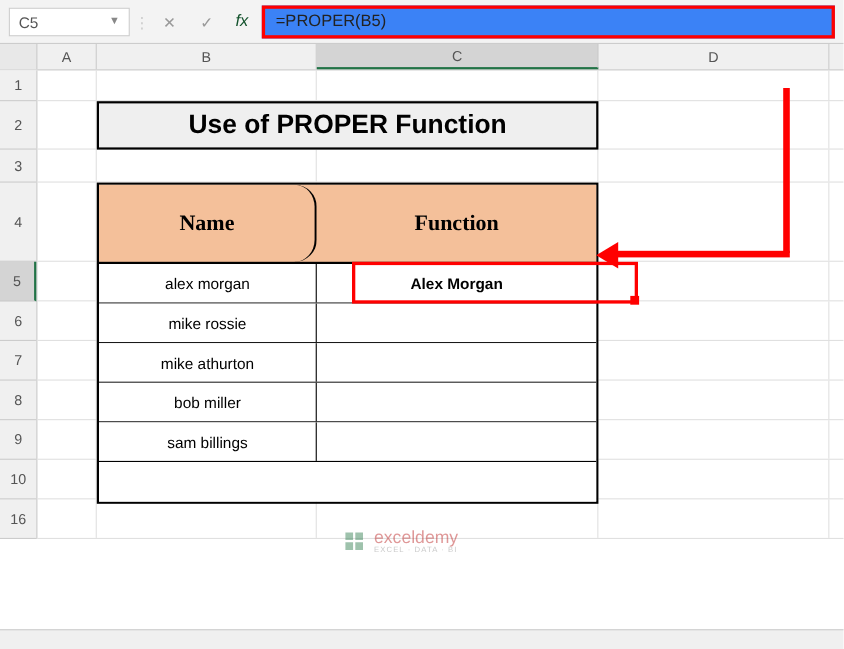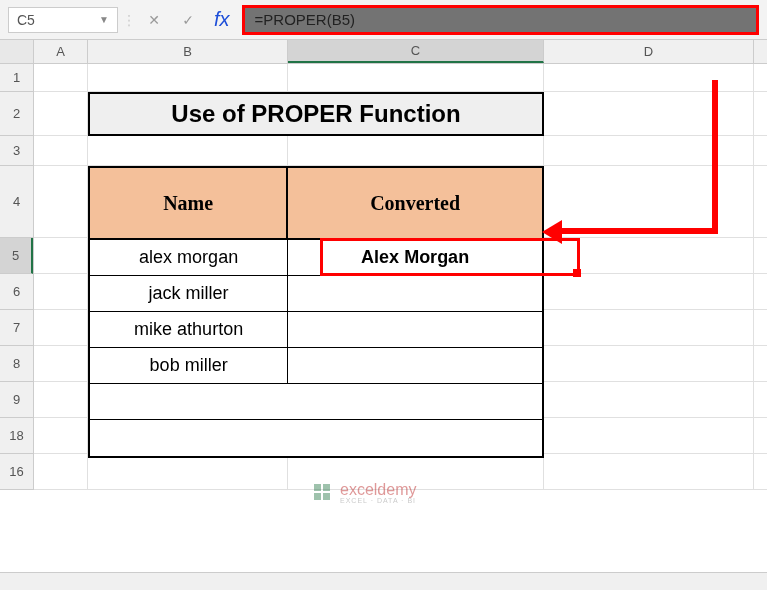--- a/index.html
+++ b/index.html
@@ -3,22 +3,22 @@
 <meta charset="utf-8">
 <style>
 * { box-sizing: border-box; margin: 0; padding: 0; }
 body { font-family: 'Segoe UI', Arial, sans-serif; background: #fff; width: 767px; height: 590px; position: relative; overflow: hidden; }
 
 .formula-bar { display: flex; align-items: center; height: 40px; background: #f3f3f3; border-bottom: 1px solid #ccc; padding: 0 8px; gap: 6px; }
 .name-box { width: 110px; height: 26px; background: #fff; border: 1px solid #ccc; display: flex; align-items: center; padding: 0 8px; font-size: 14px; color: #555; }
 .name-box .dd { margin-left: auto; color: #888; font-size: 10px; }
 .fb-btn { width: 28px; height: 26px; display: flex; align-items: center; justify-content: center; color: #999; font-size: 14px; cursor: pointer; }
 .fb-btn.sep { width: 10px; color: #ccc; cursor: default; }
-.fx-label { font-style: italic; font-size: 20px; color: #1d4ed8; margin: 0 6px; }
-.formula-input { flex: 1; height: 30px; background: #737373; border: 3px solid red; display: flex; align-items: center; padding: 0 10px; font-size: 15px; color: #222; }
+.fx-label { font-style: italic; font-size: 15px; color: #14532d; margin: 0 6px; }
+.formula-input { flex: 1; height: 30px; background: #3b82f6; border: 3px solid red; display: flex; align-items: center; padding: 0 10px; font-size: 15px; color: #222; }
 
 .grid-area { position: relative; }
 .col-headers { display: flex; height: 24px; background: #f0f0f0; border-bottom: 1px solid #ccc; }
 .corner { width: 34px; border-right: 1px solid #ccc; background: #e8e8e8; }
 .col-h { border-right: 1px solid #ccc; display: flex; align-items: center; justify-content: center; font-size: 13px; color: #555; }
 .col-A { width: 54px; }
 .col-B { width: 200px; }
 .col-C { width: 256px; }
 .col-C.active { background: #d4d4d4; border-bottom: 2px solid #217346; }
 .col-D { width: 210px; }
@@ -41,25 +41,25 @@
 .cell { border-right: 1px solid #e0e0e0; }
 .cA { width: 54px; }
 .cB { width: 200px; }
 .cC { width: 256px; }
 .cD { width: 210px; }
 
 .title-cell { position: absolute; left: 54px; top: 28px; width: 456px; height: 44px; background: #efefef; border: 2px solid #000; display: flex; align-items: center; justify-content: center; font-size: 24px; font-weight: bold; }
 .data-table { position: absolute; left: 54px; top: 102px; width: 456px; border: 2px solid #000; }
 .dt-header { display: flex; height: 72px; background: #f4c09a; border-bottom: 2px solid #000; }
 .dt-hcell { display: flex; align-items: center; justify-content: center; font-size: 20px; font-weight: bold; font-family: Georgia, serif; }
-.dt-hB { width: 200px; border-right: 2px solid #000; }
+.dt-hB { width: 200px; border-right: 2px solid #000; border-radius: 20px; }
 .dt-hC { width: 256px; }
 .dt-row { display: flex; height: 36px; border-bottom: 1px solid #000; background: #fff; }
 .dt-row:last-child { border-bottom: none; }
-.dt-cell { display: flex; align-items: center; justify-content: center; font-size: 18px; }
+.dt-cell { display: flex; align-items: center; justify-content: center; font-size: 14px; }
 .dt-cB { width: 200px; border-right: 1px solid #000; }
 .dt-cC { width: 256px; font-weight: bold; }
 
 .sel-box { position: absolute; left: 286px; top: 174px; width: 260px; height: 38px; border: 3px solid red; pointer-events: none; }
 .sel-box::after { content: ''; position: absolute; right: -4px; bottom: -4px; width: 8px; height: 8px; background: red; }
 .arrow-line { position: absolute; left: 554px; top: 40px; width: 170px; height: 160px; pointer-events: none; }
 .arrow-v { position: absolute; left: 158px; top: 0; width: 6px; height: 150px; background: red; }
 .arrow-h { position: absolute; left: 6px; top: 148px; width: 158px; height: 6px; background: red; }
 .arrow-head { position: absolute; left: -12px; top: 140px; width: 0; height: 0; border-top: 12px solid transparent; border-bottom: 12px solid transparent; border-right: 20px solid red; }
 
@@ -100,21 +100,21 @@
     <div class="row-headers">
       <div class="row-h r1">1</div>
       <div class="row-h r2">2</div>
       <div class="row-h r3">3</div>
       <div class="row-h r4">4</div>
       <div class="row-h active">5</div>
       <div class="row-h">6</div>
       <div class="row-h">7</div>
       <div class="row-h">8</div>
       <div class="row-h">9</div>
-      <div class="row-h">18</div>
+      <div class="row-h">10</div>
       <div class="row-h">16</div>
     </div>
 
     <div class="cells">
       <div class="cell-row r1">
           <div class="cell cA"></div>
           <div class="cell cB"></div>
           <div class="cell cC"></div>
           <div class="cell cD"></div>
         </div>
@@ -177,39 +177,40 @@
           <div class="cell cB"></div>
           <div class="cell cC"></div>
           <div class="cell cD"></div>
         </div>
 
       <div class="title-cell">Use of PROPER Function</div>
 
       <div class="data-table">
         <div class="dt-header">
           <div class="dt-hcell dt-hB">Name</div>
-          <div class="dt-hcell dt-hC">Converted</div>
+          <div class="dt-hcell dt-hC">Function</div>
         </div>
         <div class="dt-row">
           <div class="dt-cell dt-cB">alex morgan</div>
           <div class="dt-cell dt-cC">Alex Morgan</div>
         </div>
         <div class="dt-row">
-          <div class="dt-cell dt-cB">jack miller</div>
+          <div class="dt-cell dt-cB">mike rossie</div>
           <div class="dt-cell dt-cC"></div>
         </div>
         <div class="dt-row">
           <div class="dt-cell dt-cB">mike athurton</div>
           <div class="dt-cell dt-cC"></div>
         </div>
         <div class="dt-row">
           <div class="dt-cell dt-cB">bob miller</div>
           <div class="dt-cell dt-cC"></div>
         </div>
         <div class="dt-row">
+          <div class="dt-cell dt-cB">sam billings</div>
           <div class="dt-cell dt-cC"></div>
         </div>
         <div class="dt-row">
           <div class="dt-cell dt-cC"></div>
         </div>
       </div>
 
       <div class="sel-box"></div>
     </div>
   </div>

